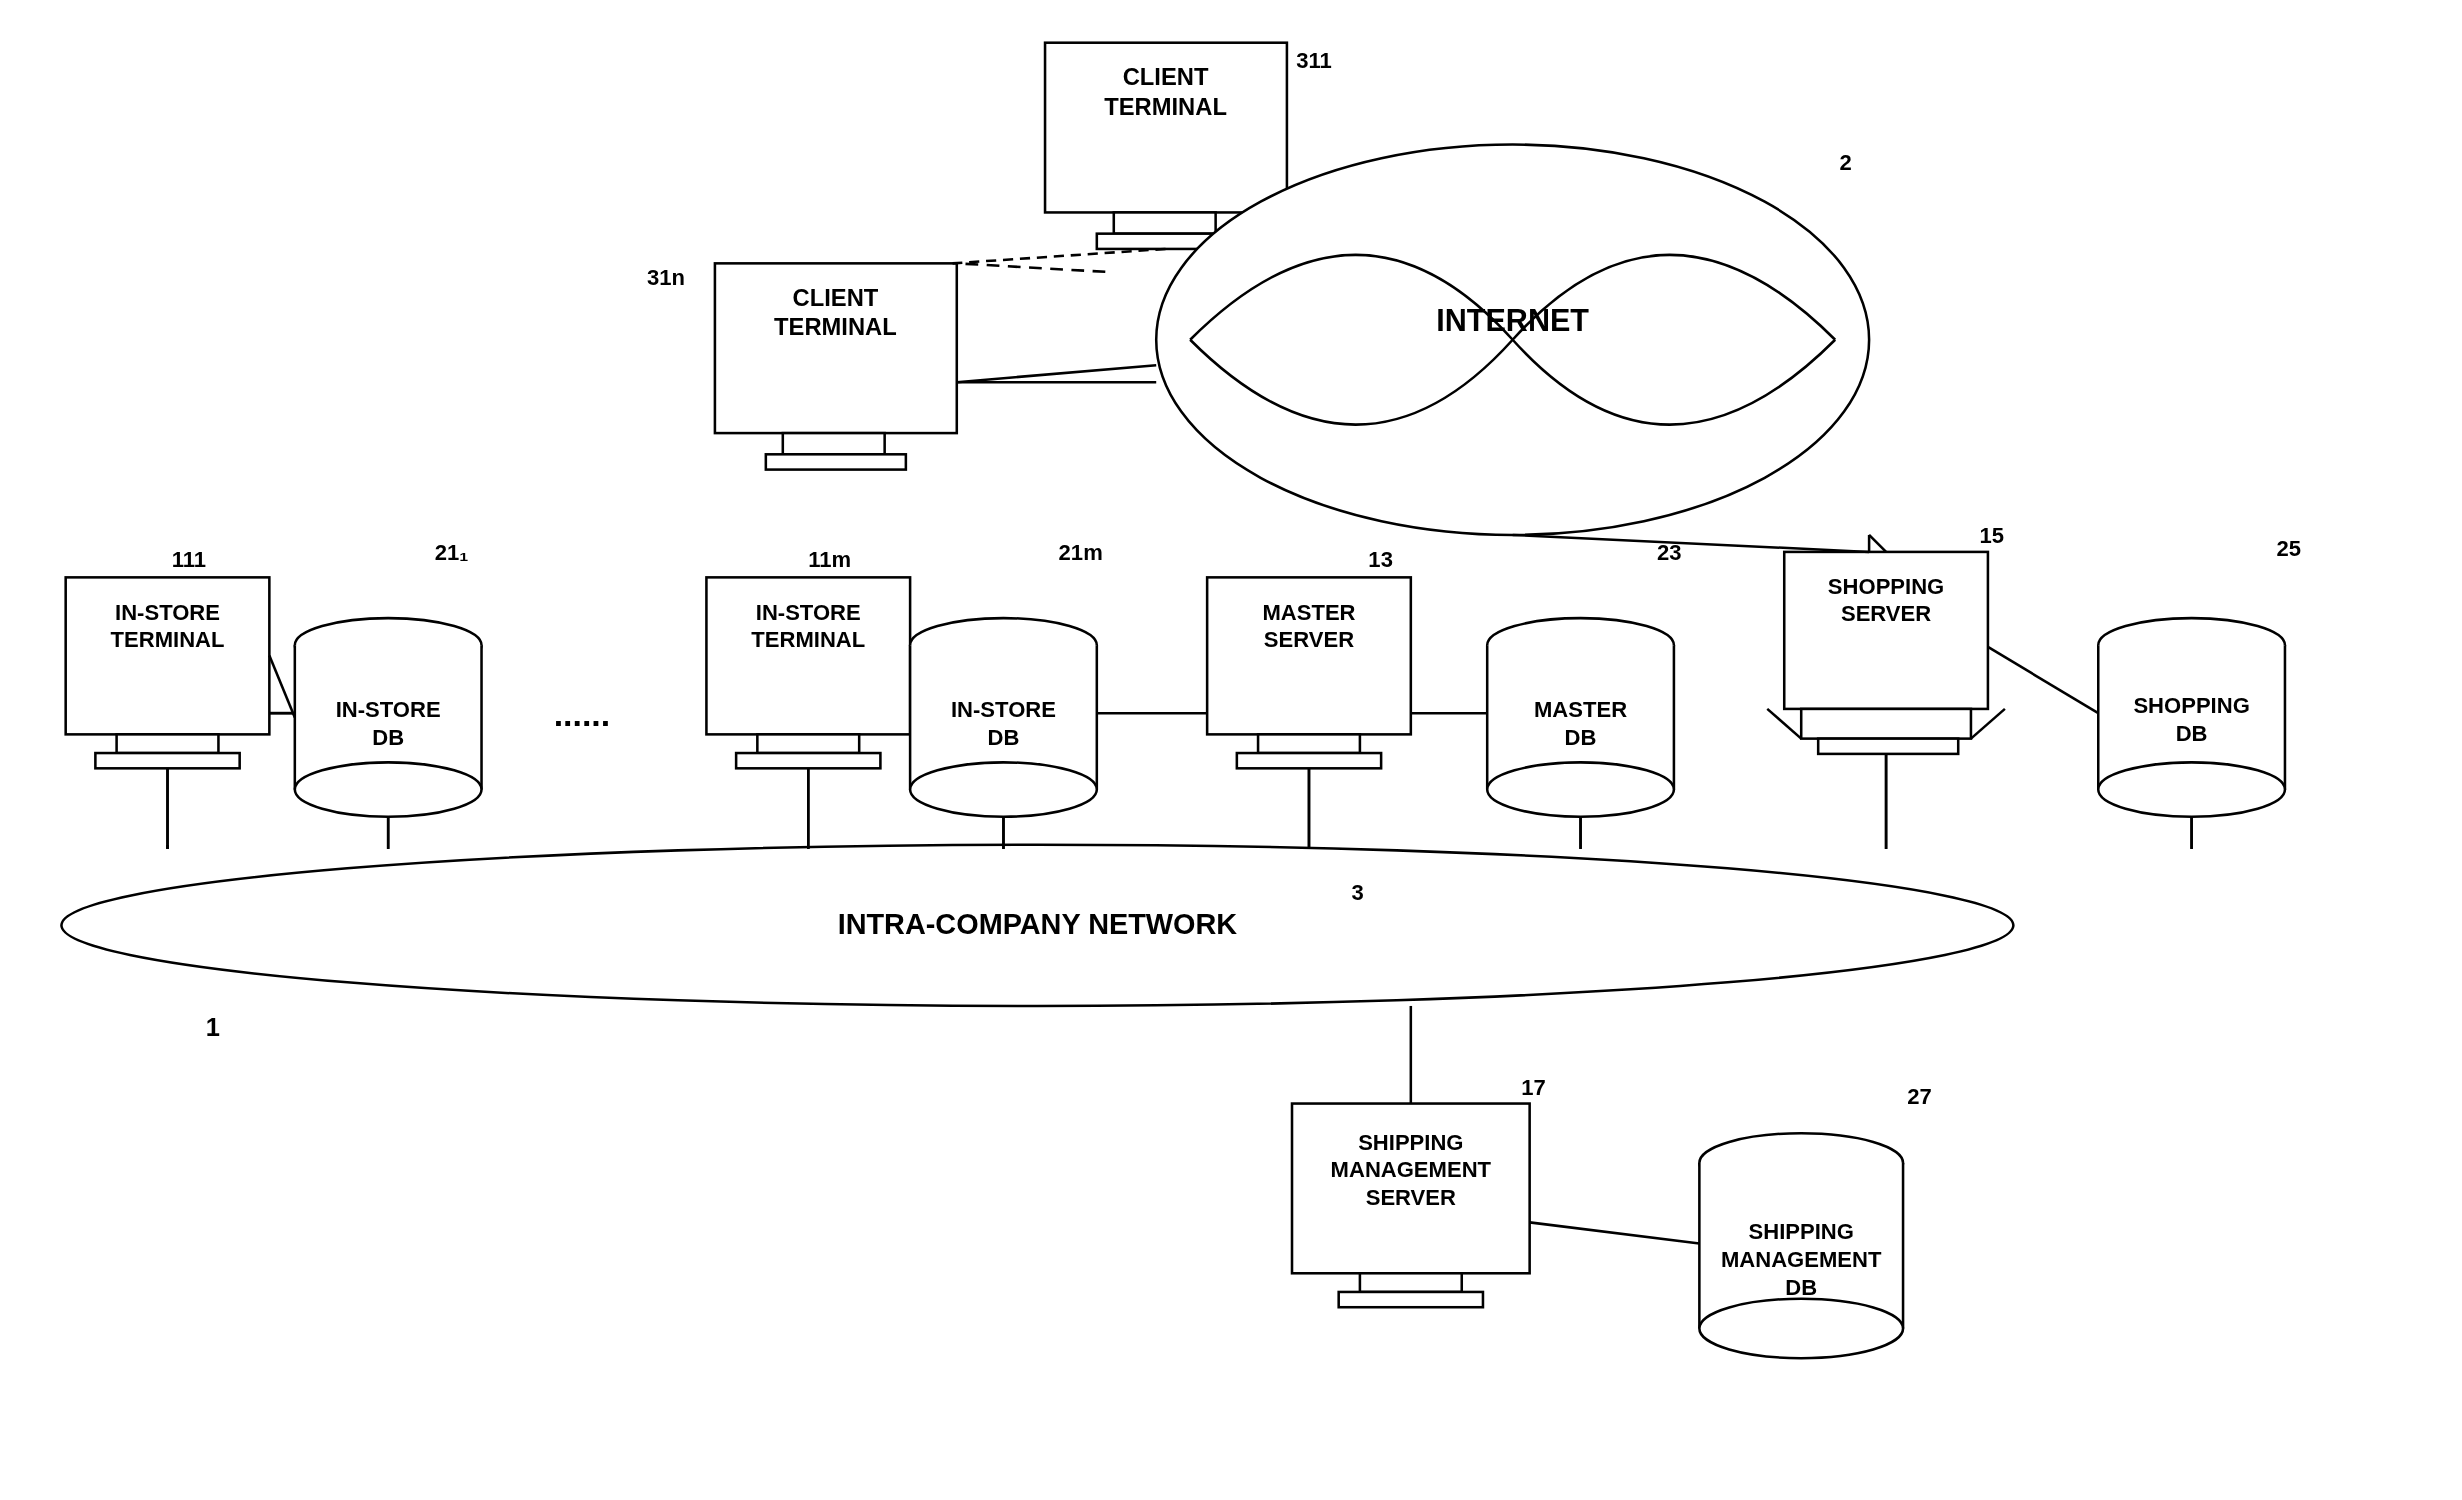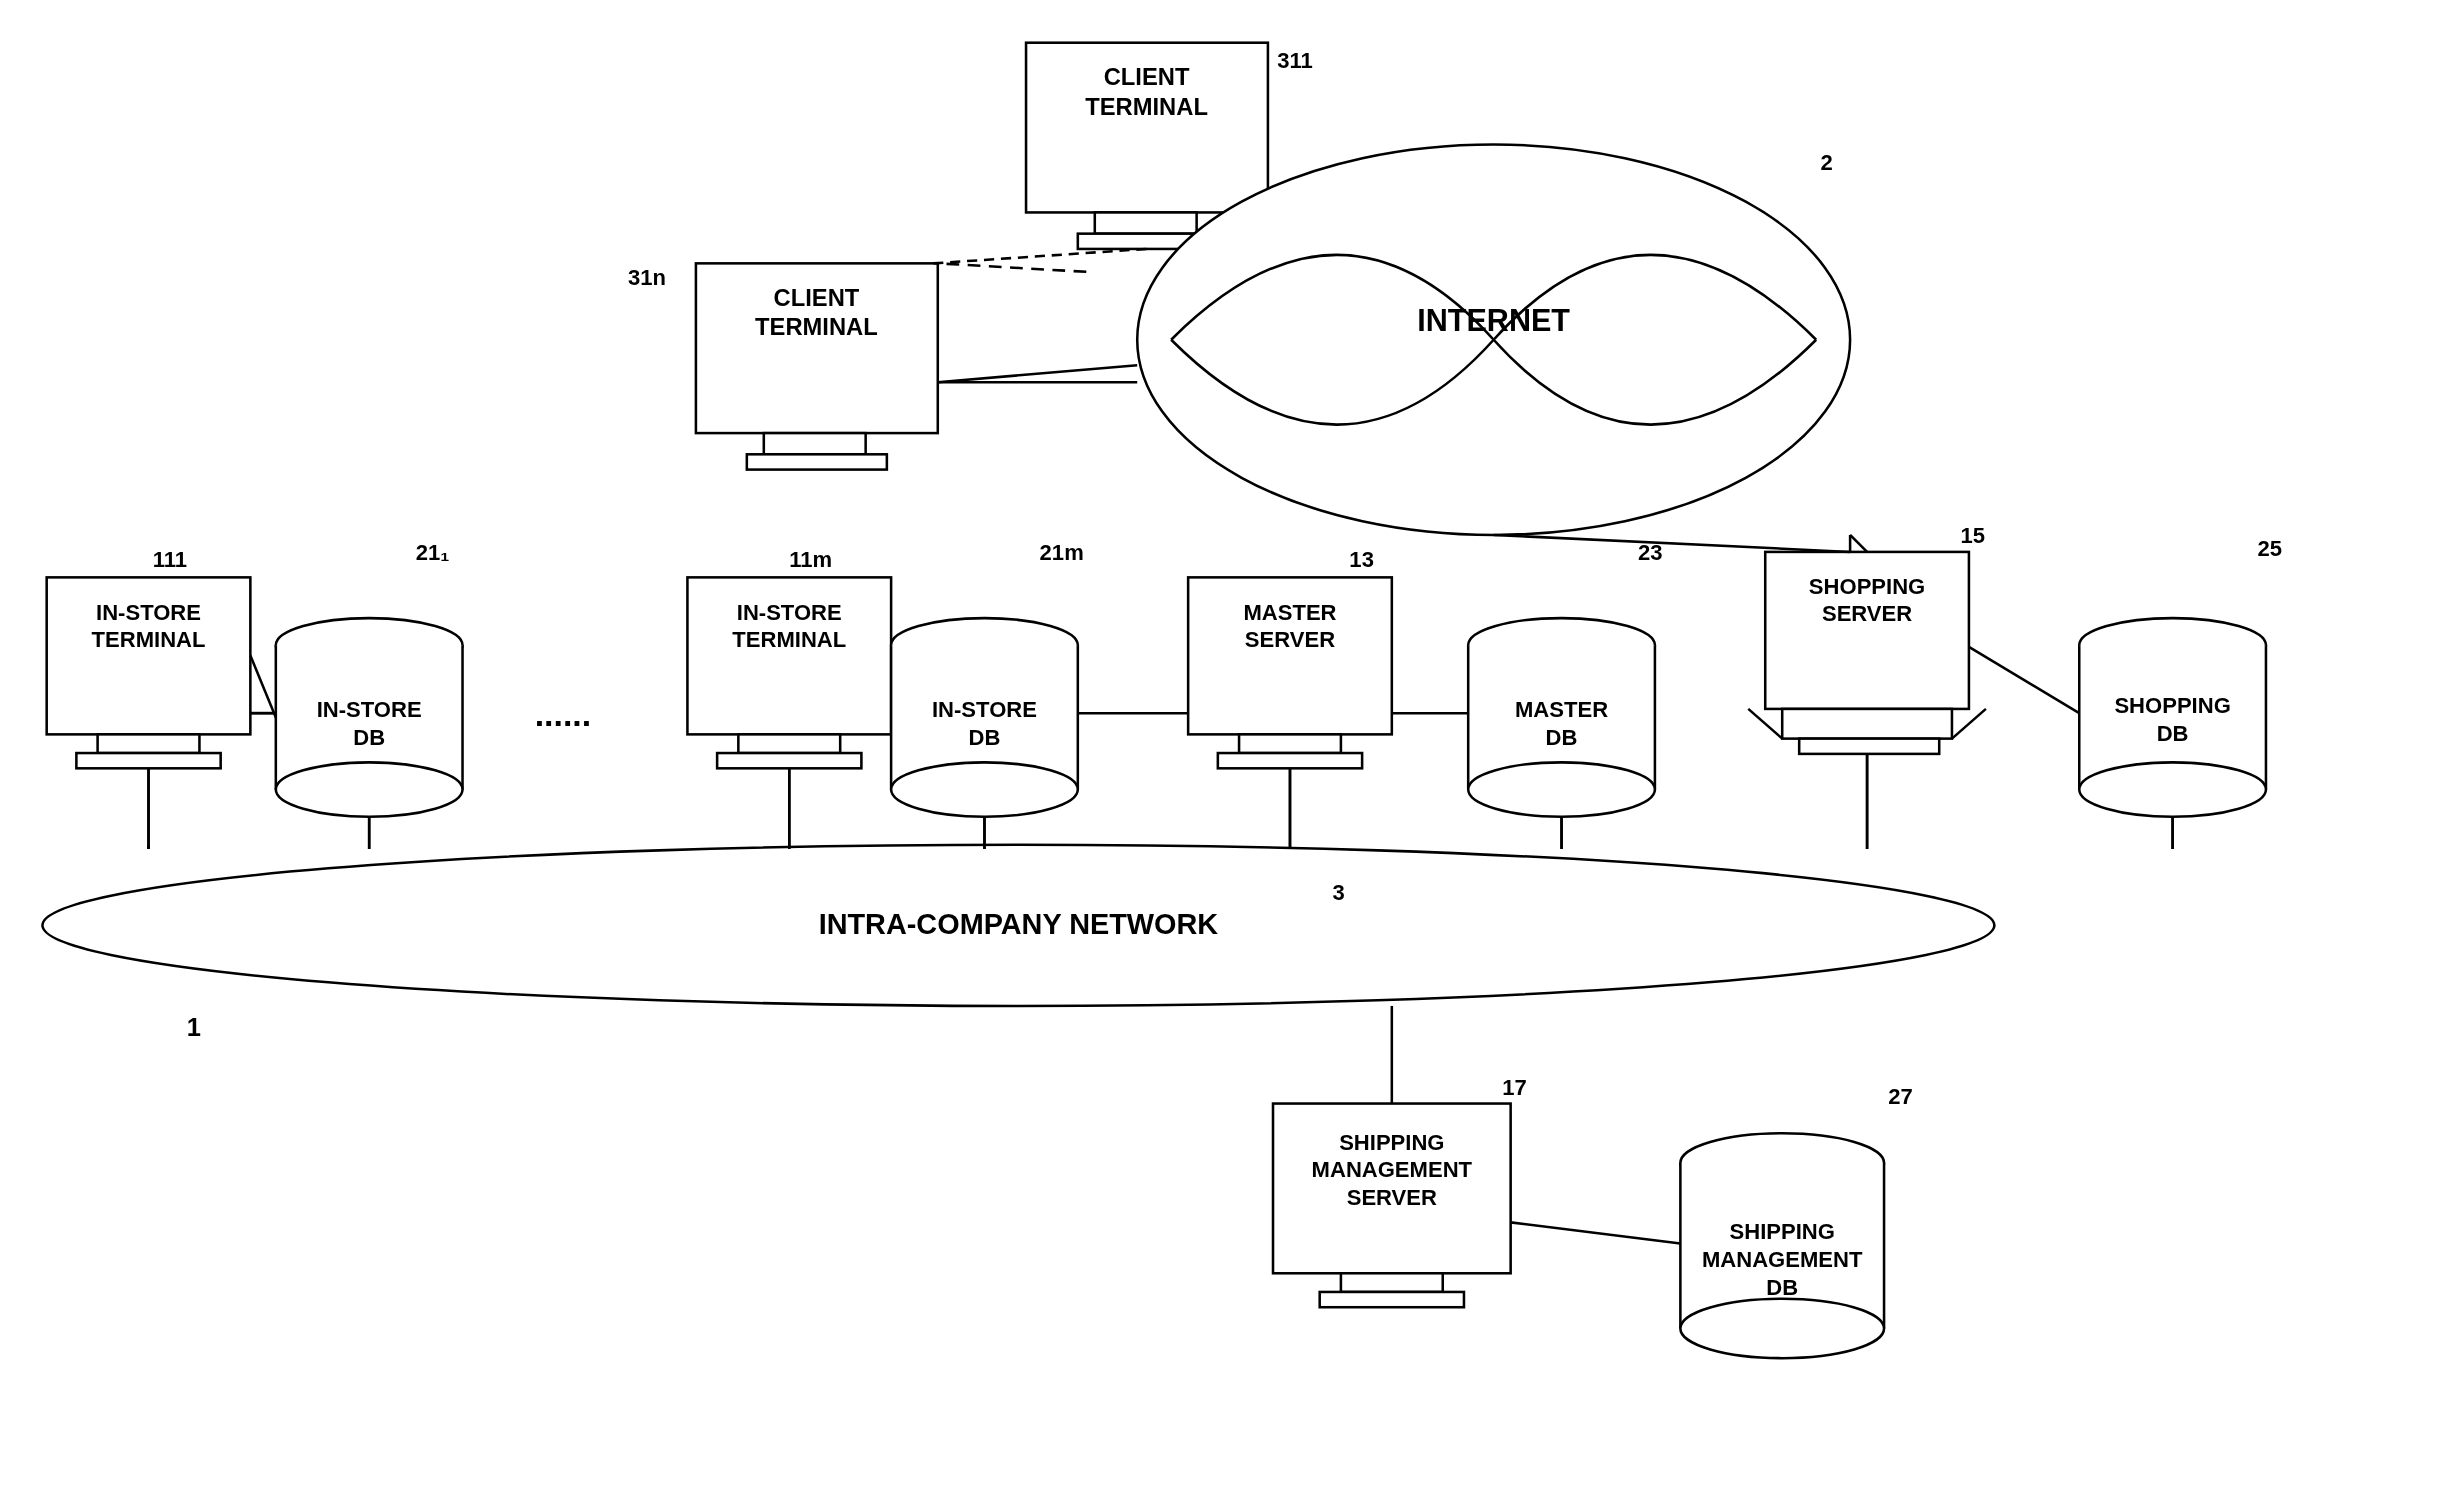--- a/index.html
+++ b/index.html
@@ -9,20 +9,21 @@
       width: 2462px;
       height: 1501px;
       overflow: hidden;
       position: relative;
     }
     .diagram {
       position: absolute;
       top: 0; left: 0;
       width: 2462px;
       height: 1501px;
+      padding-left: 19px;
     }
   </style>
 </head>
 <body>
 
 <div class="diagram">
   <svg width="2462" height="1501" xmlns="http://www.w3.org/2000/svg" viewBox="0 0 2901 1768">
 
     <rect x="1209" y="50" width="285" height="200" fill="white" stroke="black" stroke-width="3"></rect>
     <text x="1351" y="100" text-anchor="middle" font-family="Arial" font-size="28" font-weight="bold">CLIENT</text>

